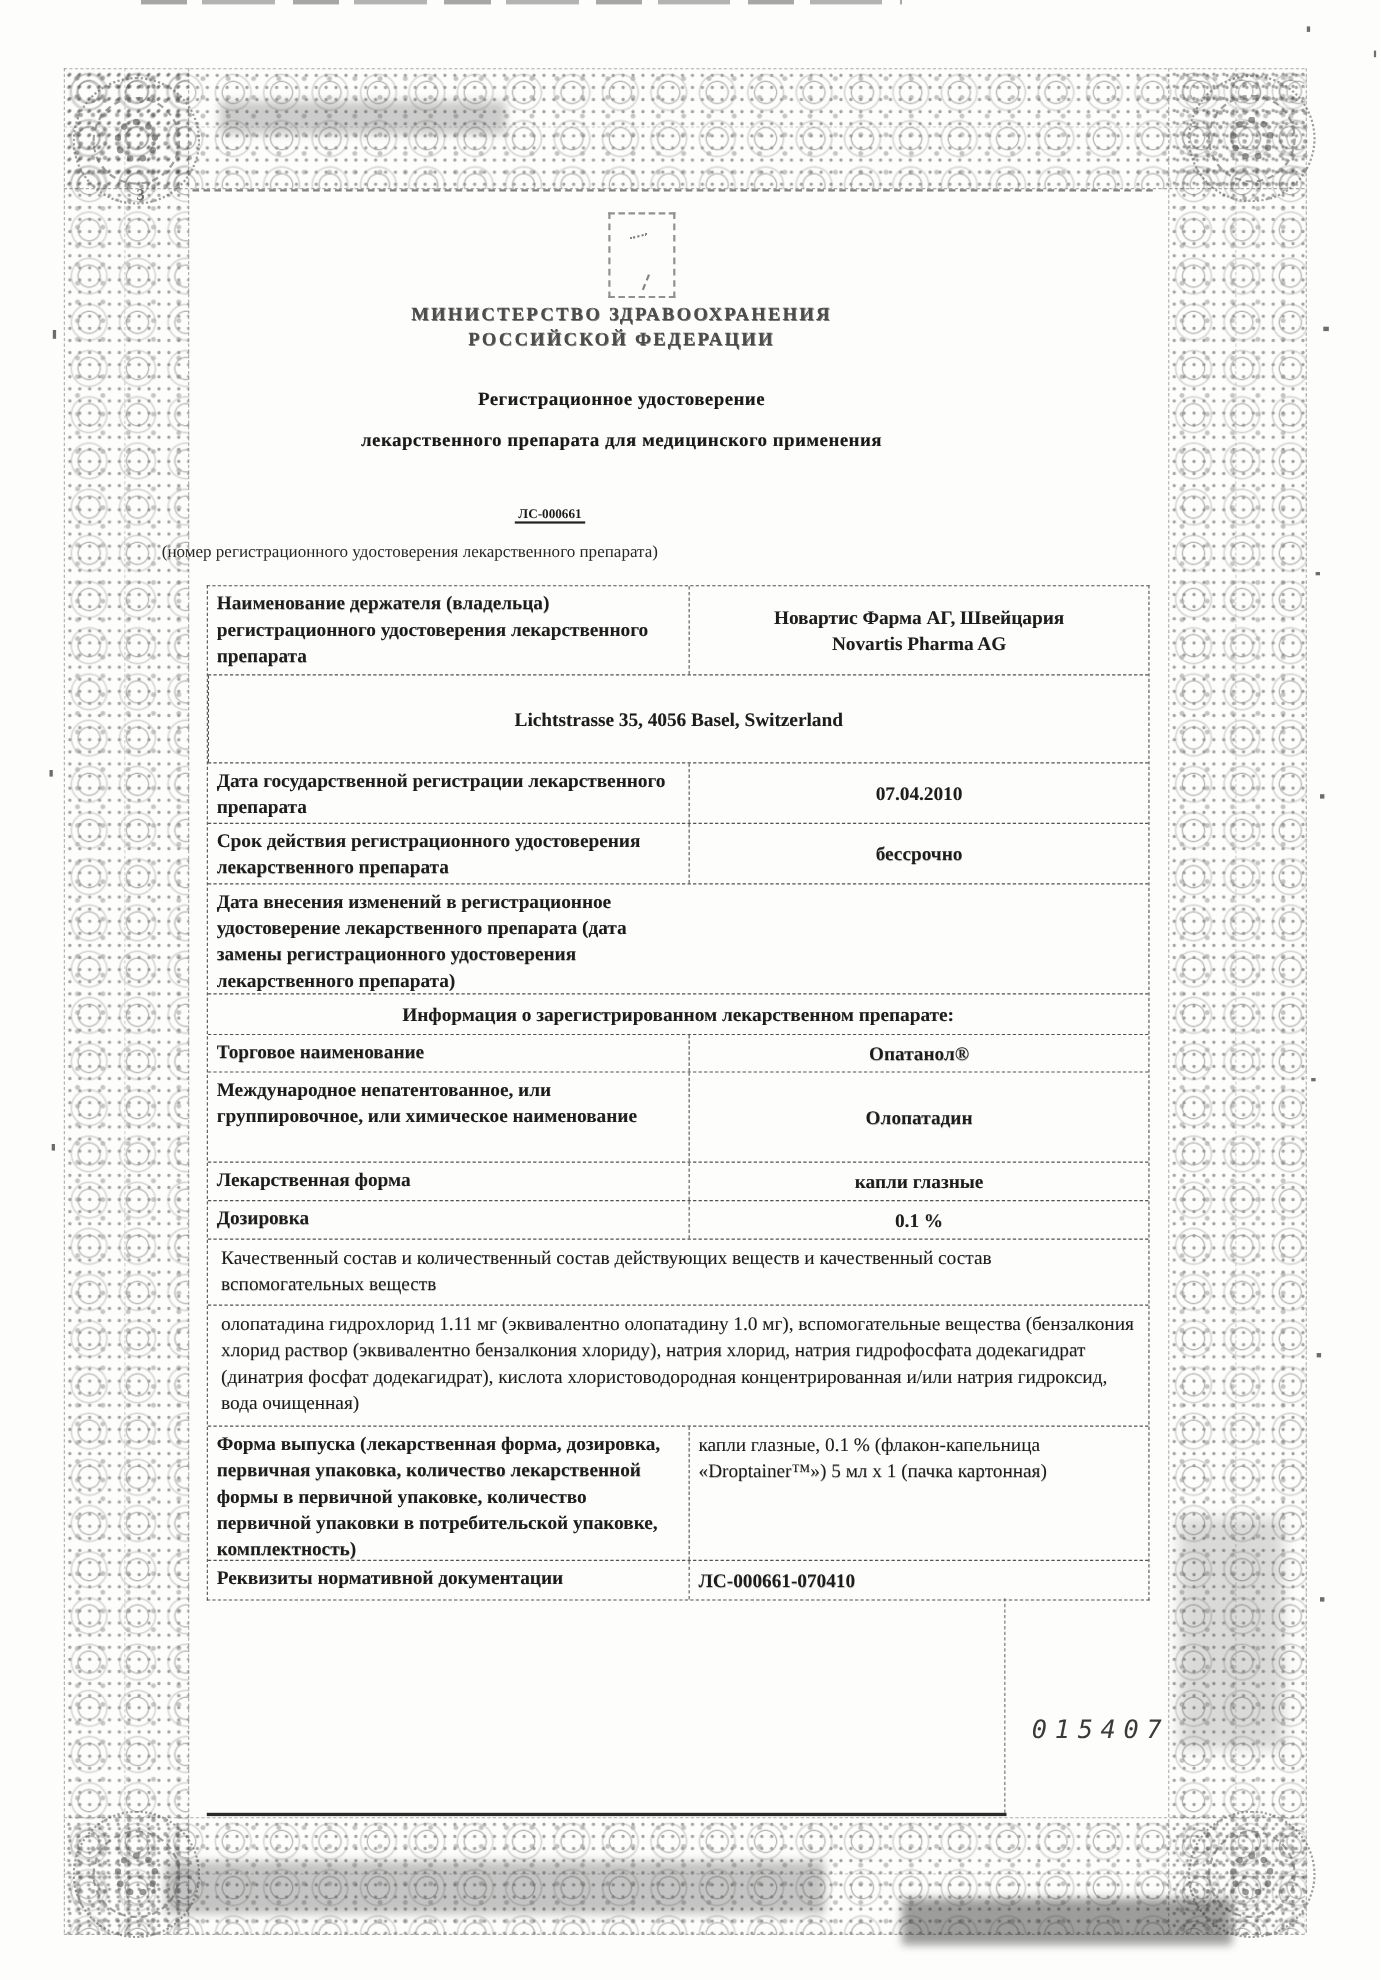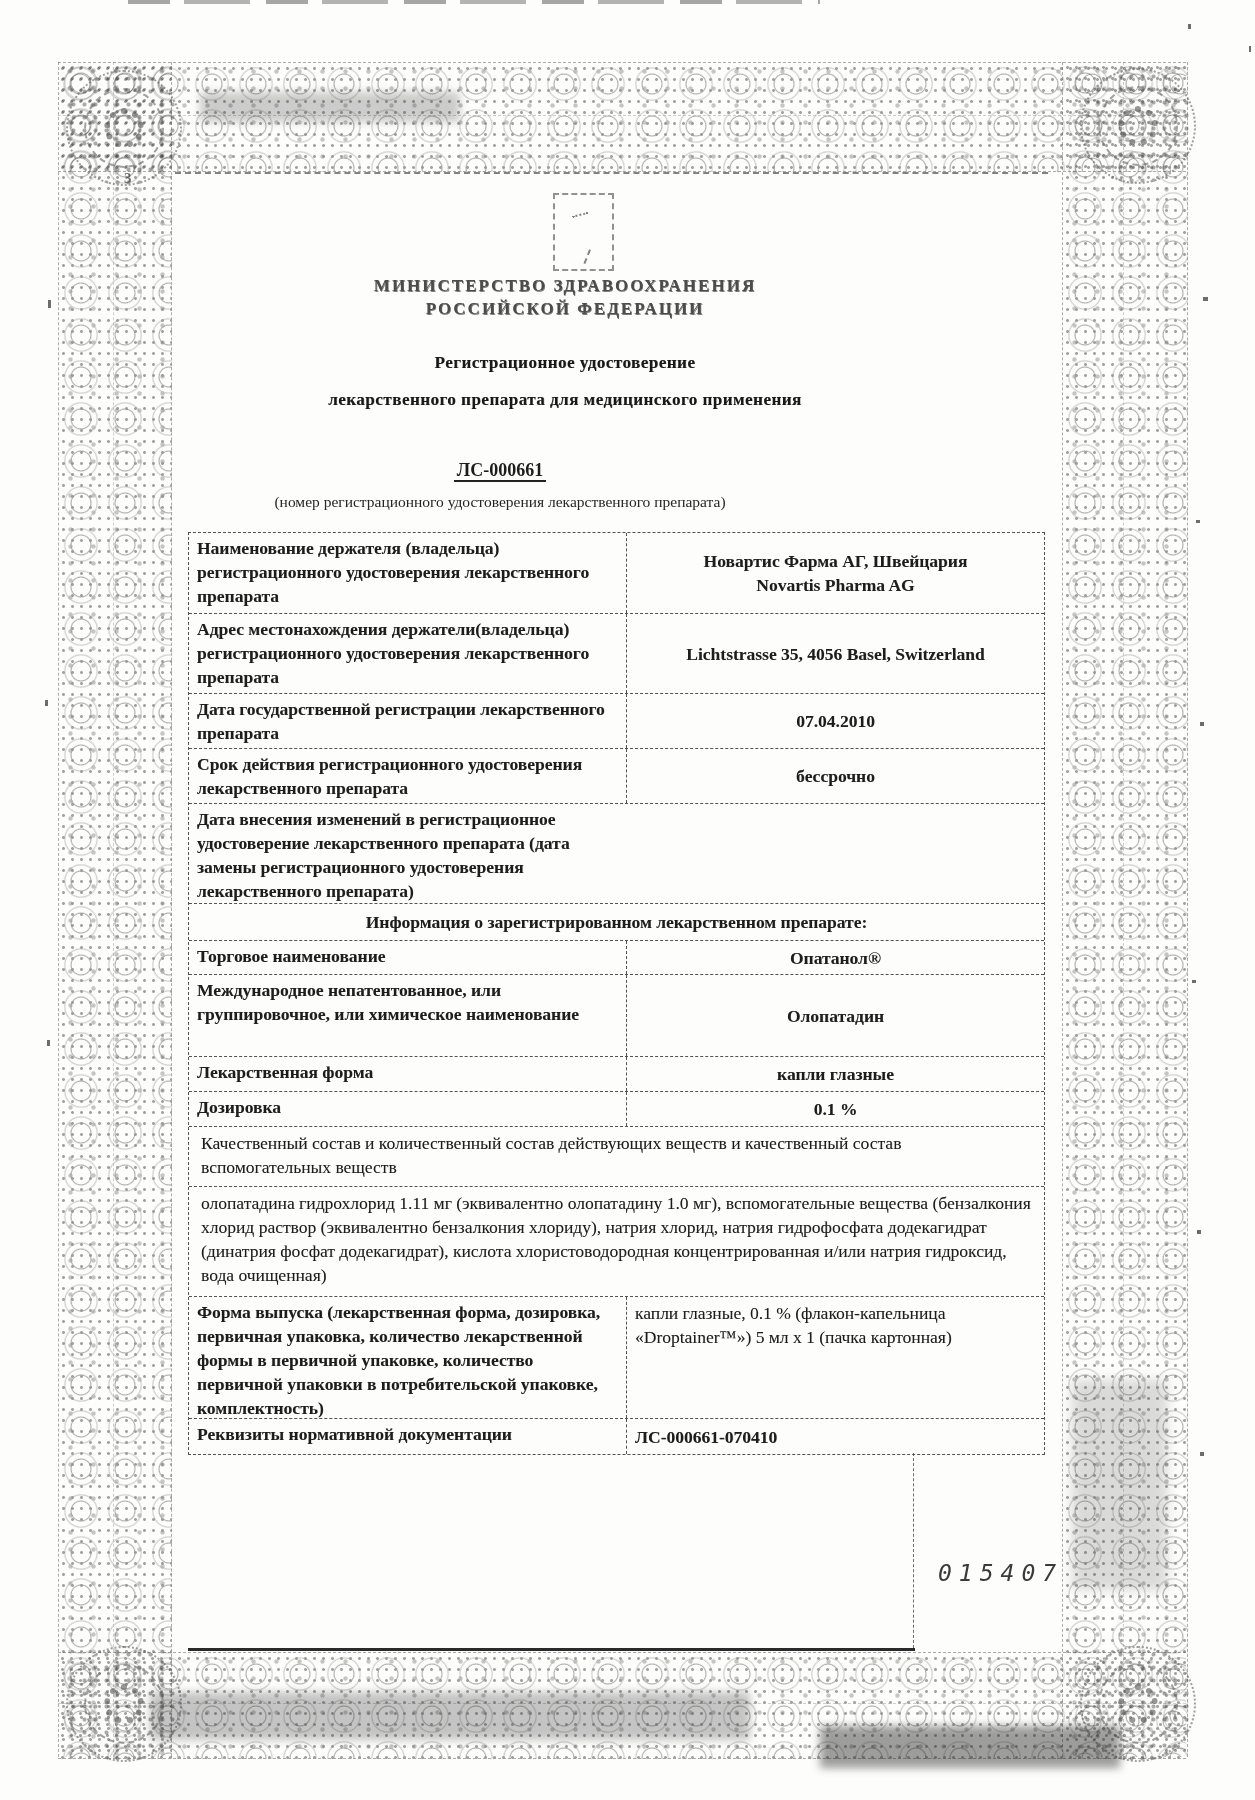--- a/index.html
+++ b/index.html
@@ -52,23 +52,23 @@
   .ministry{
     position:absolute;left:215px;top:274px;width:700px;text-align:center;
     font-size:17px;font-weight:700;letter-spacing:2px;line-height:23px;
     color:#4c4c4c;filter:blur(.45px);text-shadow:.6px .6px .5px rgba(90,90,90,.8);
   }
   .doc-title{
     position:absolute;left:145px;top:344px;width:840px;text-align:center;
     font-size:17px;font-weight:700;line-height:37px;letter-spacing:.5px;color:#191919;
     text-shadow:.4px .4px 0 rgba(40,40,40,.5);filter:blur(.2px);
   }
-  .cert-number{position:absolute;left:300px;top:460px;width:400px;text-align:center;font-size:18px;font-weight:700;}
+  .cert-number{position:absolute;left:300px;top:460px;width:400px;text-align:center;font-size:12px;font-weight:700;}
   .cert-number span{border-bottom:2px solid #222;padding:0 3px;}
-  .cert-caption{position:absolute;left:147px;top:493px;width:706px;text-align:center;font-size:15.5px;color:#262626;}
+  .cert-caption{position:absolute;left:147px;top:493px;width:706px;font-size:15.5px;color:#262626;}
   
   .rtable{position:absolute;left:188px;top:532px;width:857px;border:1.6px dashed #525252;box-sizing:border-box;}
   .trow{display:flex;box-sizing:border-box;}
   .trow + .trow{border-top:1.6px dashed #525252;}
   .cell{box-sizing:border-box;font-size:17.5px;line-height:24px;text-shadow:.3px .3px 0 rgba(30,30,30,.3);}
   .label{width:437px;font-weight:700;padding:3px 10px 3px 8px;}
   .value{flex:1;border-left:1.6px dashed #525252;display:flex;align-items:center;justify-content:center;text-align:center;font-weight:700;padding:2px 10px;}
   .value.left-top{align-items:flex-start;justify-content:flex-start;text-align:left;padding:4px 26px 4px 8px;}
   .value.left{justify-content:flex-start;text-align:left;padding-left:8px;}
   .full{width:100%;padding:4px 12px;}
@@ -138,21 +138,20 @@
       <div class="cell label">Наименование держателя (владельца) регистрационного удостоверения лекарственного препарата</div>
       <div class="cell value">
         <div>
           <div>Новартис Фарма АГ, Швейцария</div>
           <div>Novartis Pharma AG</div>
         </div>
       </div>
     </div>
 
     <div class="trow h80">
-      <div class="cell label">Адрес местонахождения держатели(владельца) регистрационного удостоверения лекарственного препарата</div>
       <div class="cell value">Lichtstrasse 35, 4056 Basel, Switzerland</div>
     </div>
 
     <div class="trow h55">
       <div class="cell label">Дата государственной регистрации лекарственного препарата</div>
       <div class="cell value">07.04.2010</div>
     </div>
 
     <div class="trow h55">
       <div class="cell label">Срок действия регистрационного удостоверения лекарственного препарата</div>

